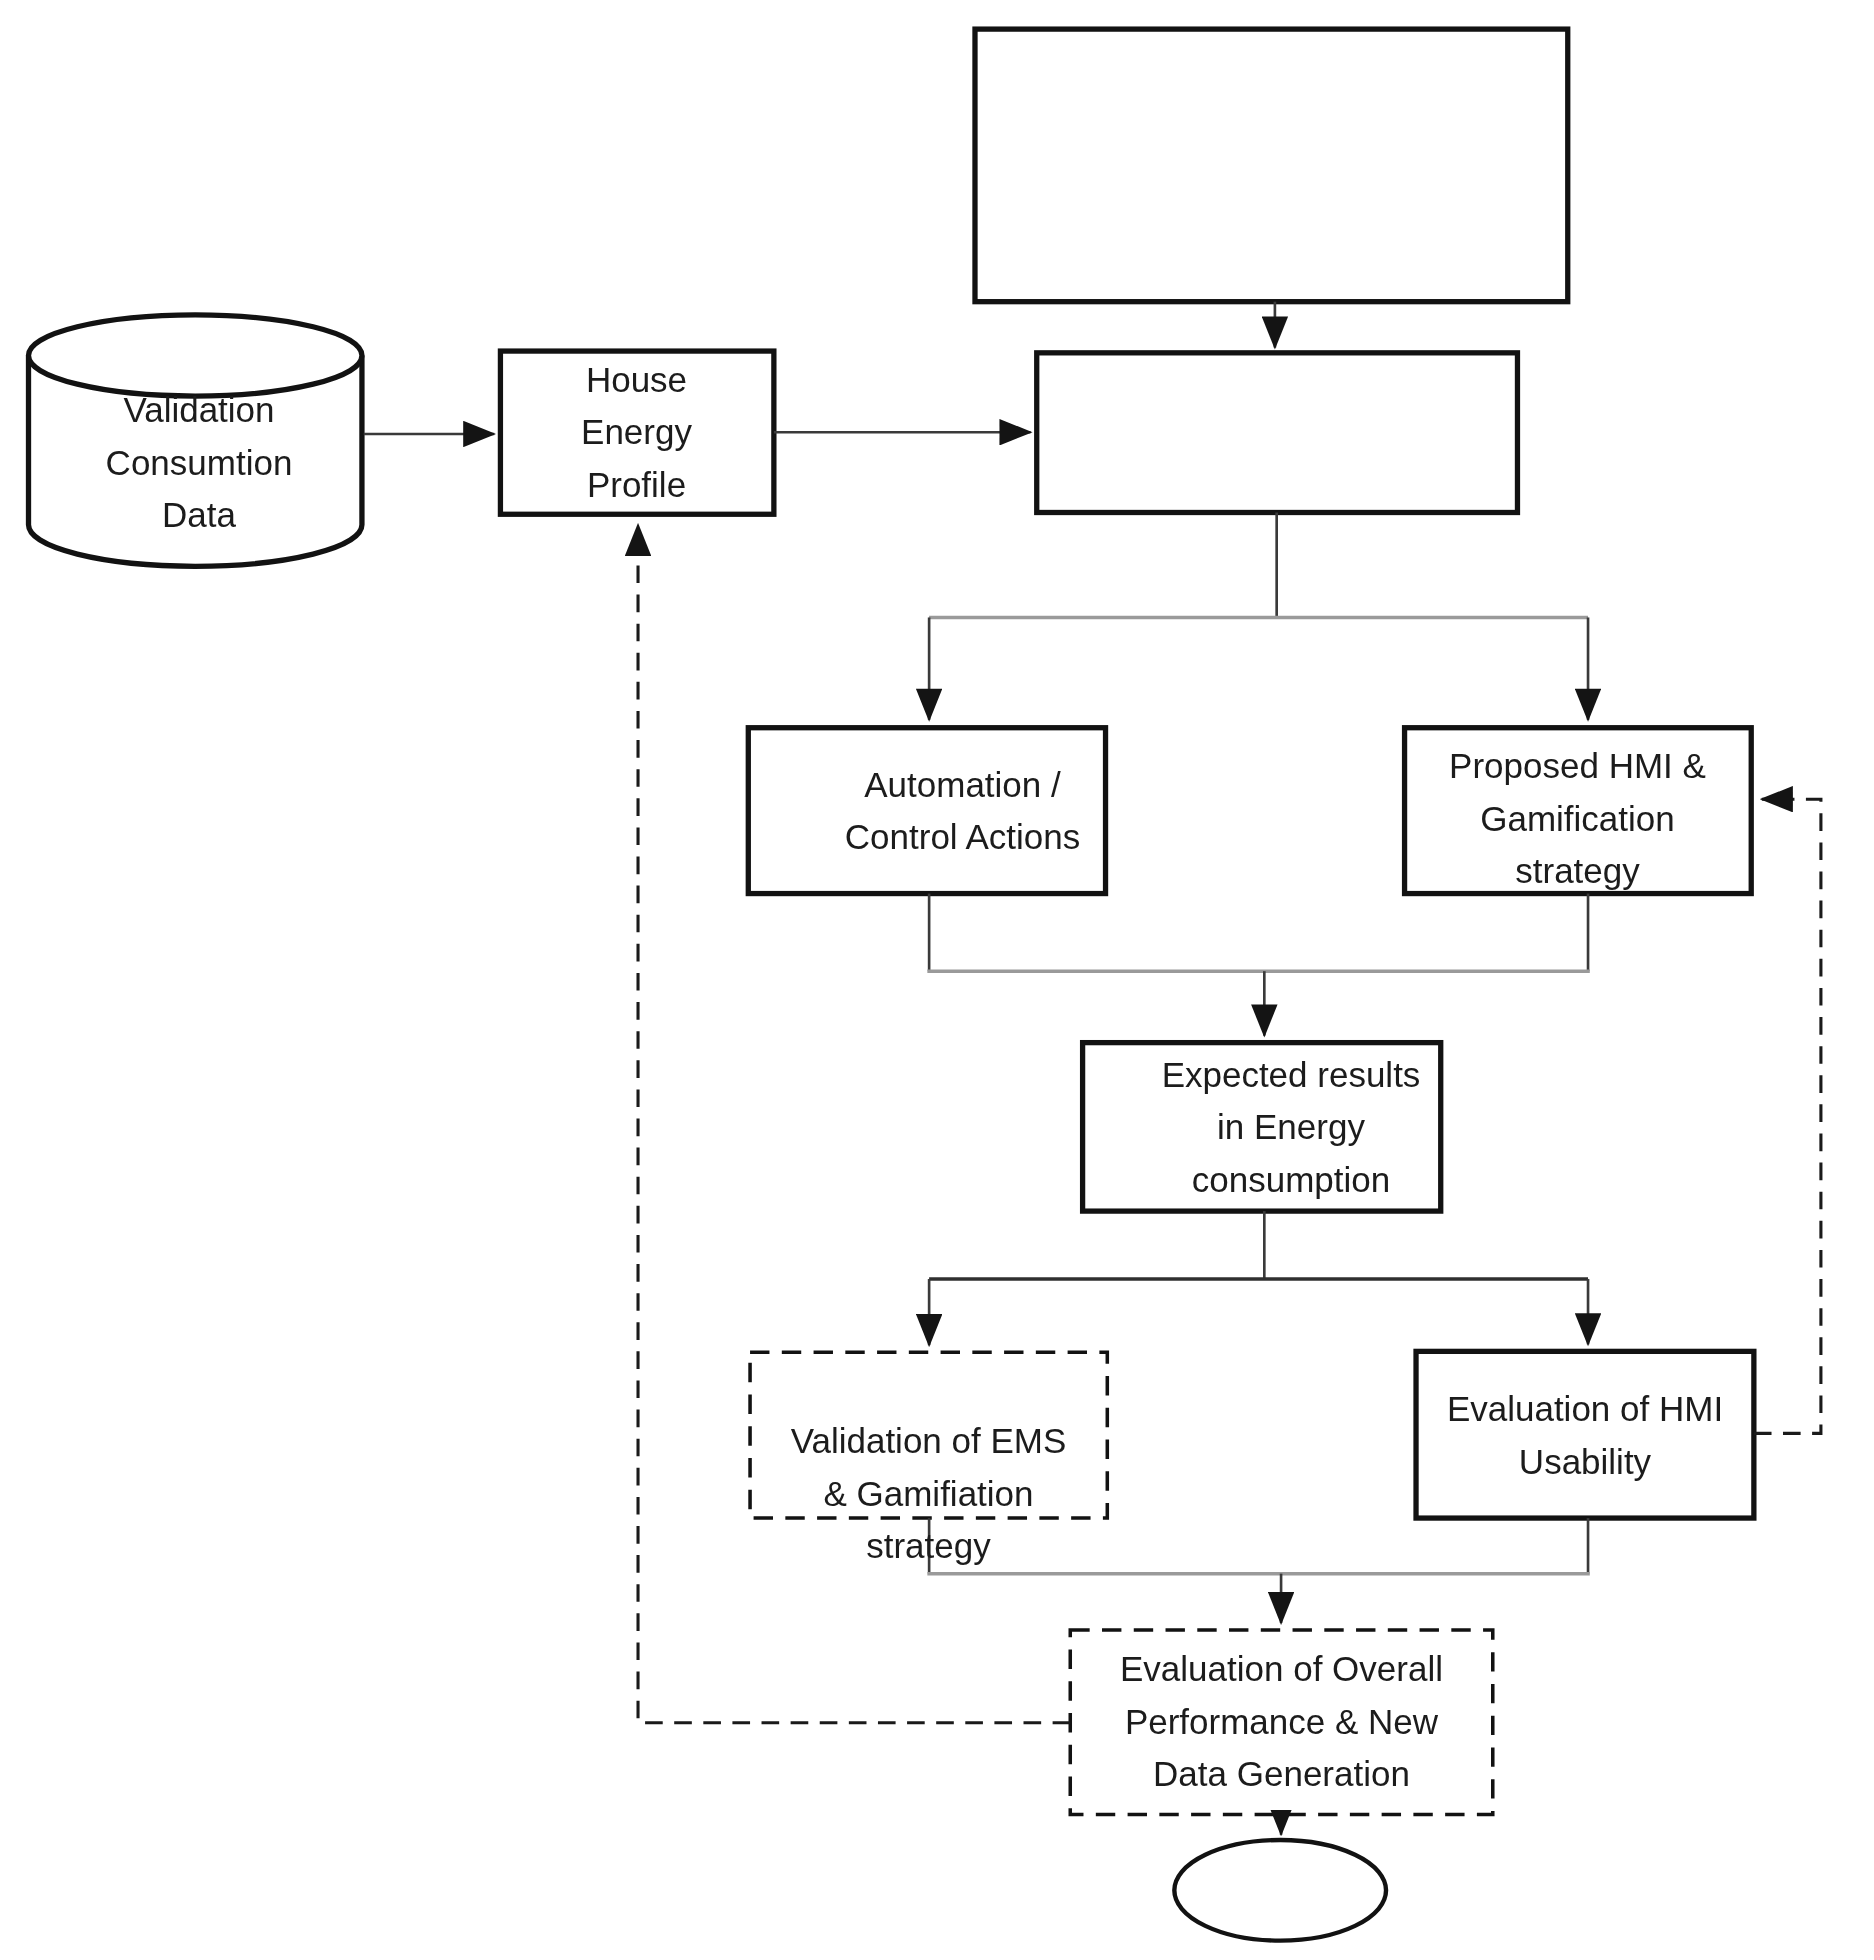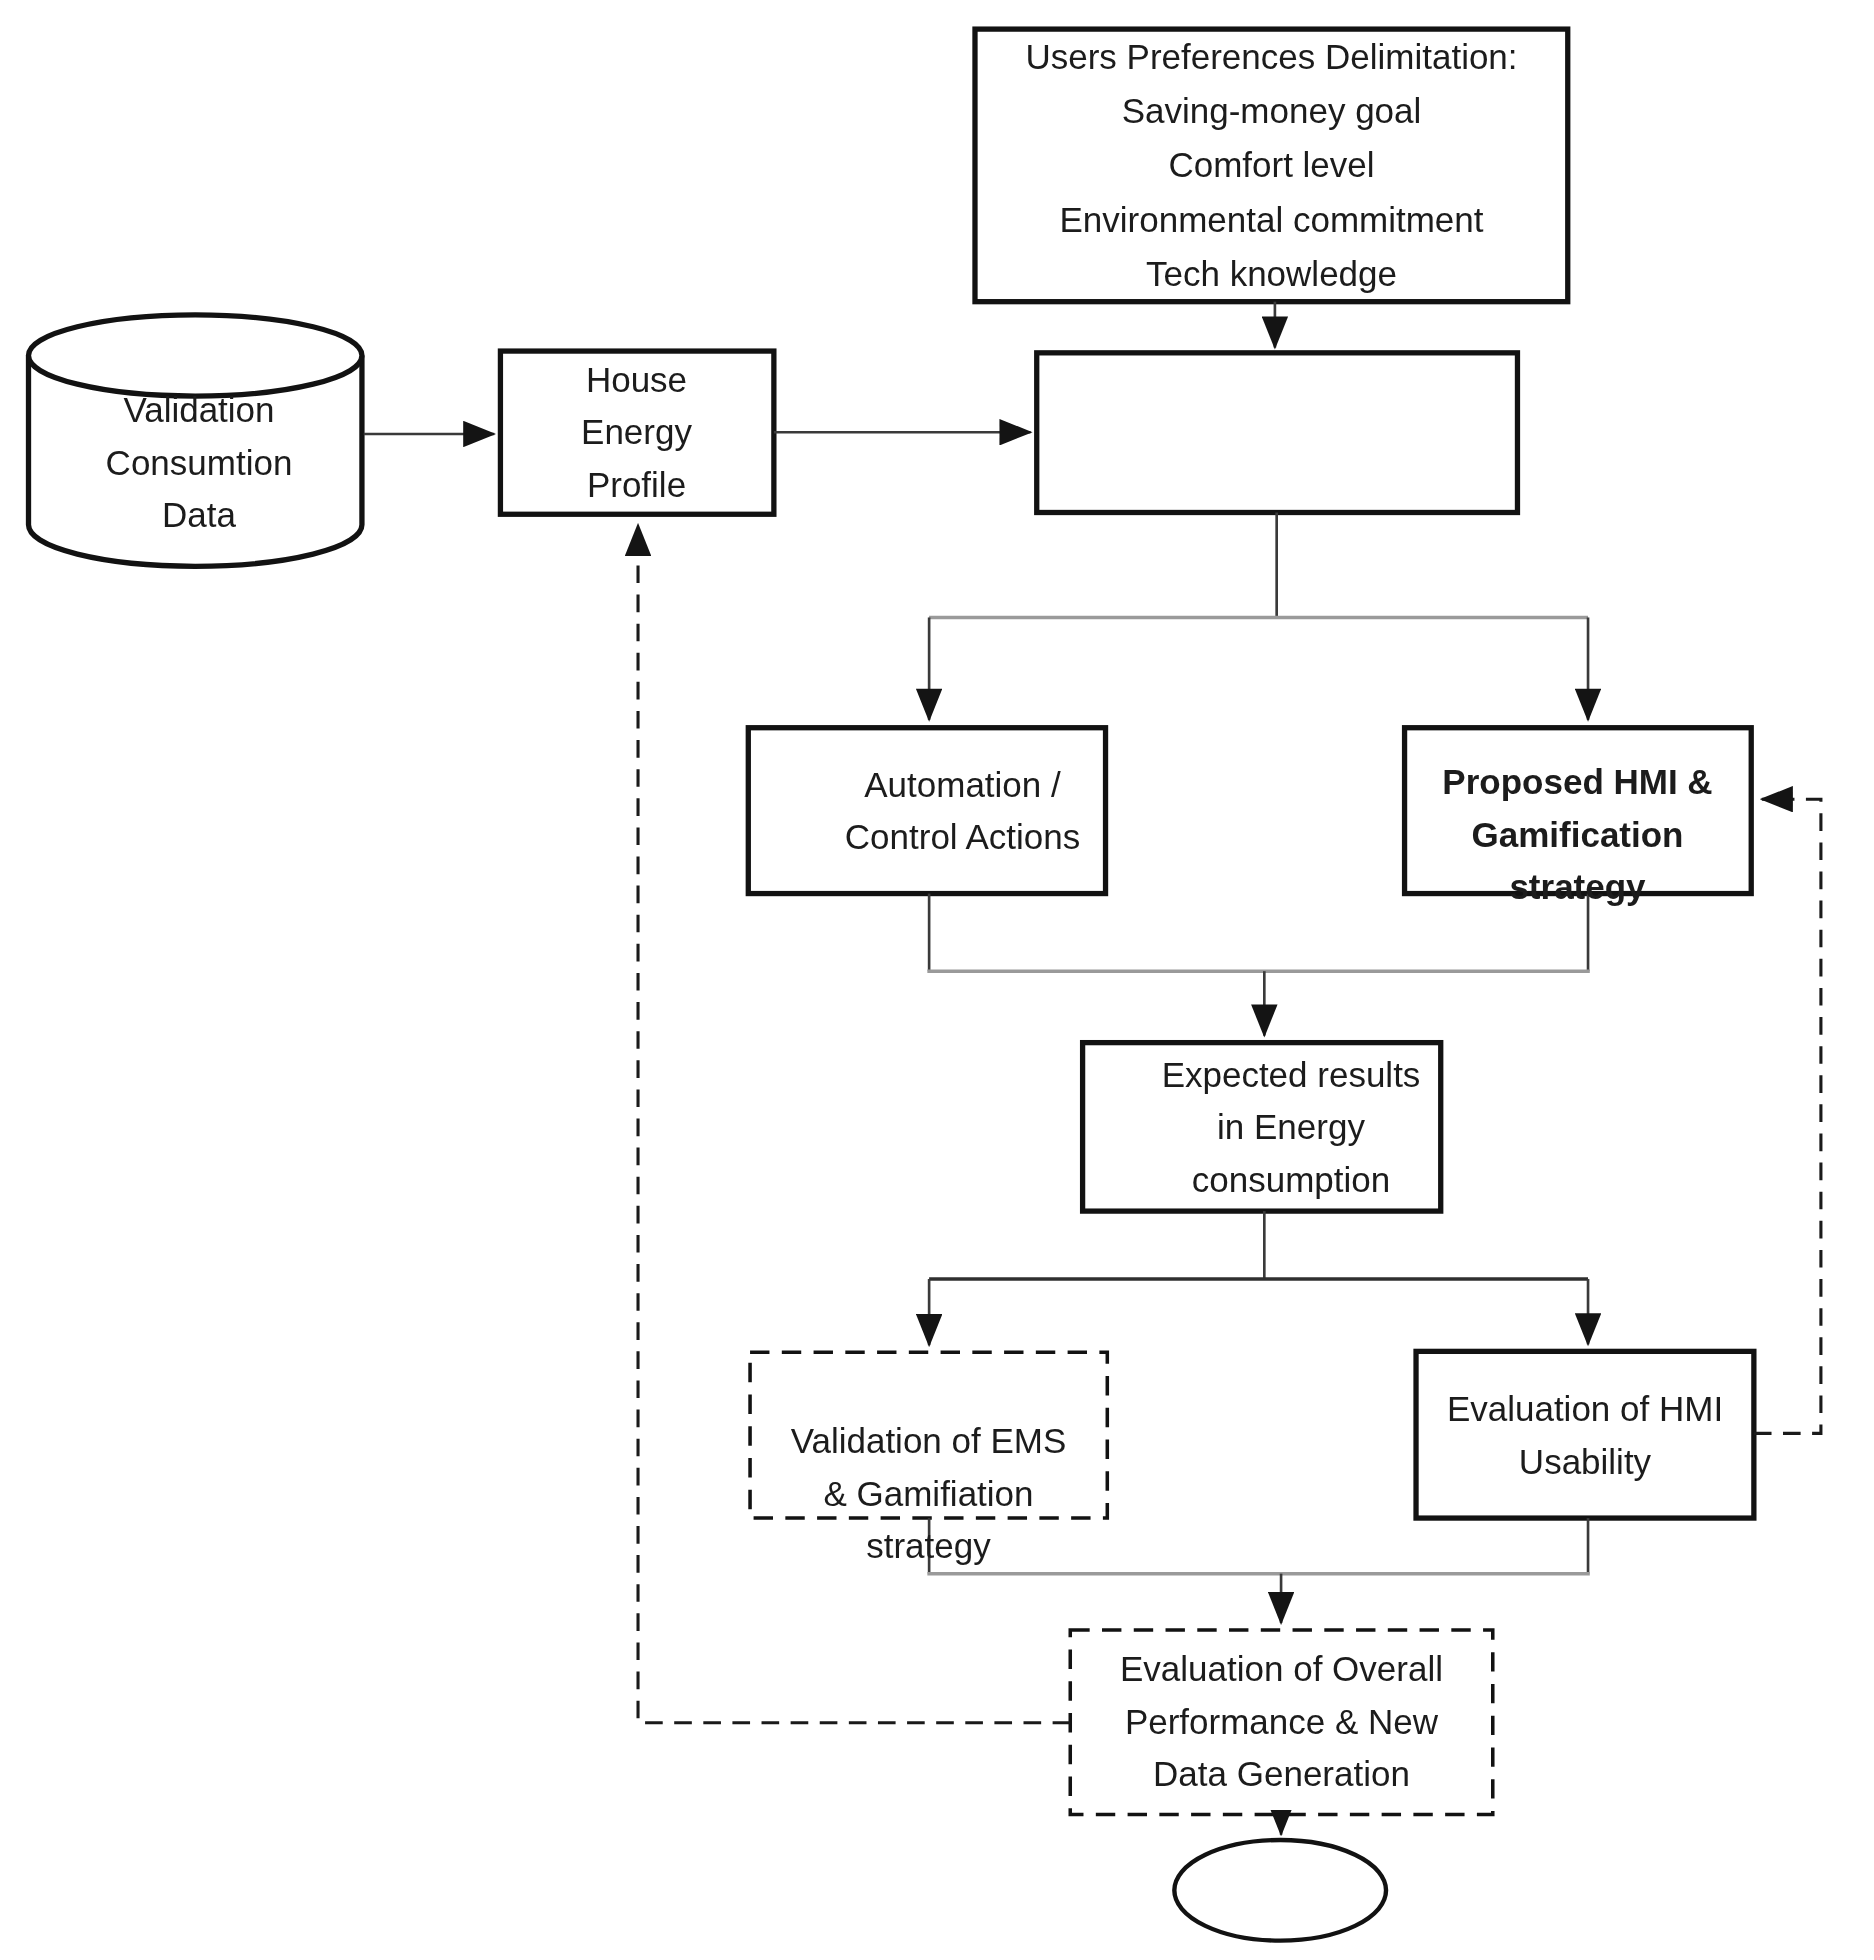--- a/index.html
+++ b/index.html
@@ -81,35 +81,30 @@
     <line x1="1452" y1="2059" x2="1452" y2="2080" stroke="#3a3a3a" stroke-width="3" marker-end="url(#arrow-sm)"></line>
 
     <polyline points="1213,1953 723,1953 723,595" fill="none" stroke="#1a1a1a" stroke-width="3.5" stroke-dasharray="20 13" marker-end="url(#arrow)"></polyline>
     <polyline points="1988,1625 2064,1625 2064,906 1997,906" fill="none" stroke="#1a1a1a" stroke-width="3.5" stroke-dasharray="20 13" marker-end="url(#arrow)"></polyline>
   </svg>
 
   <div class="label" style="left:40px;top:379px;width:318px;height:168px;">Validation
 Consumtion
 Data</div>
 
-  <div class="label" style="left:975px;top:29px;width:593px;height:273px;line-height:1.55;">Users Preferences Delimitation:
-Saving-money goal
-Comfort level
-Environmental commitment
-Tech knowledge</div>
 
   <div class="label" style="left:500px;top:351px;width:273px;height:163px;">House
 Energy
 Profile</div>
 
 
   <div class="label" style="left:784px;top:728px;width:357px;height:166px;">Automation /
 Control Actions</div>
 
-  <div class="label" style="left:1404px;top:752px;width:347px;height:166px;font-weight:bold;">Proposed HMI &amp;
+  <div class="label" style="left:1404px;top:736px;width:347px;height:166px;">Proposed HMI &amp;
 Gamification
 strategy</div>
 
   <div class="label" style="left:1112px;top:1043px;width:358px;height:169px;">Expected results
 in Energy
 consumption</div>
 
   <div class="label" style="left:750px;top:1411px;width:357px;height:166px;">Validation of EMS
 &amp; Gamifiation
 strategy</div>

